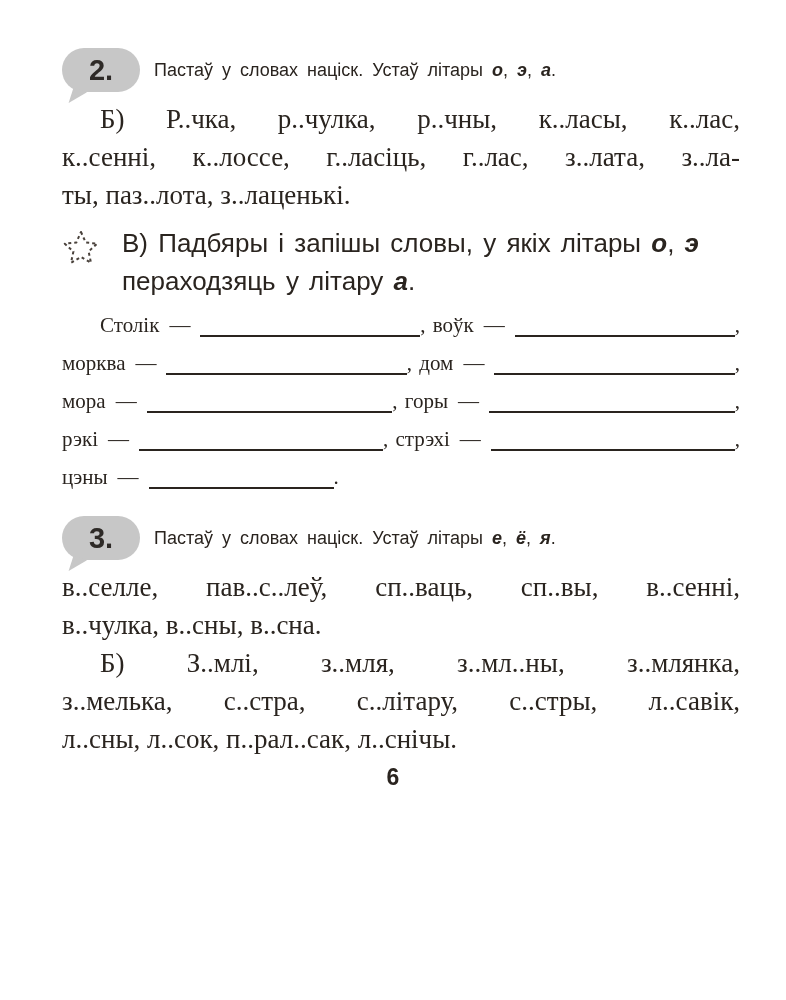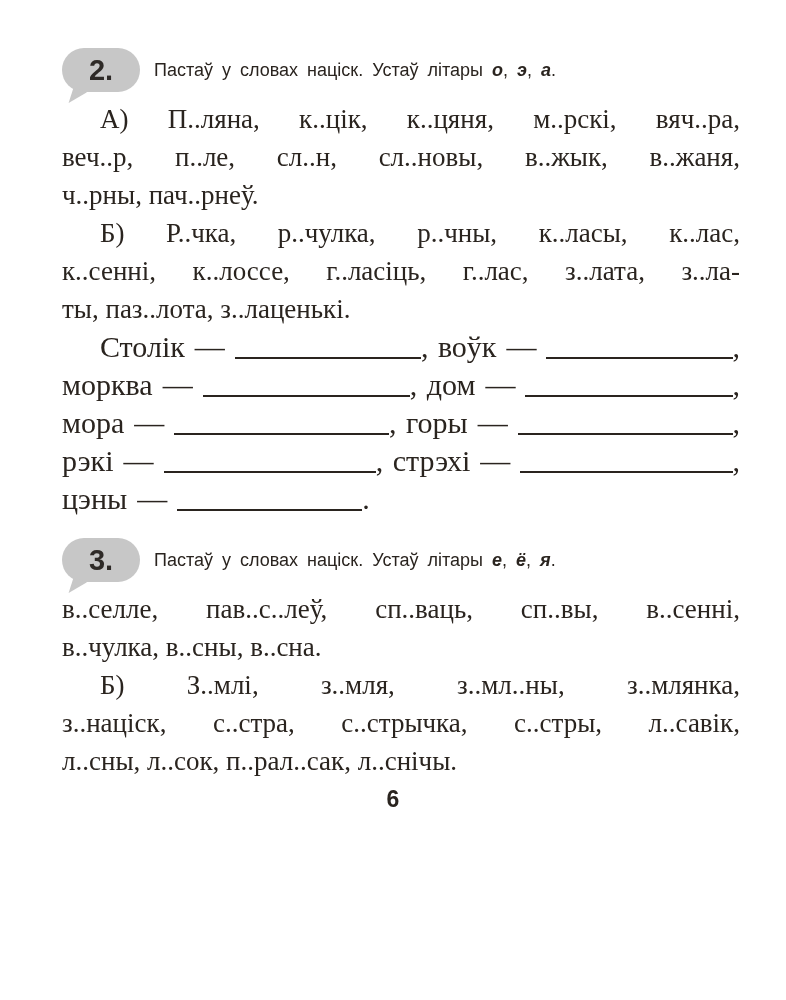--- a/index.html
+++ b/index.html
@@ -58,21 +58,21 @@
     font-size:26px; line-height:38px;
     word-spacing:3px; white-space:pre-wrap;
   }
 
   
   .uzor { margin-top:8px; padding-left:36px; font-size:27px; line-height:40px; white-space:pre-wrap; }
   .uzor .lbl { font-style:italic; }
   .uzor b { font-weight:bold; font-style:normal; }
 
   
-  .fill { margin-top:0; font-size:30px; }
+  .fill { margin-top:6px; font-size:21px; }
   .frow { display:flex; align-items:baseline; height:38px; }
   .frow.first { padding-left:38px; }
   .frow .w { line-height:38px; white-space:pre; }
   .frow .dash { line-height:38px; margin:0 10px; }
   .frow .sep { line-height:38px; white-space:pre; margin-right:2px; }
   .frow .tail { line-height:38px; }
   .frow .blank {
     flex:1; height:2px; background:#2a241f;
     align-self:flex-end; margin-bottom:7px;
   }
@@ -93,32 +93,35 @@
 
 <div class="page">
 
   <div class="ex-header">
     <div class="bubble">
       <span class="num">2.</span>
     </div>
     <div class="task-text"><span>Пастаў у словах націск. Устаў літары </span><b class="bl">о</b><span>, </span><b class="bl">э</b><span>, </span><b class="bl">а</b><span>.</span></div>
   </div>
 
-  <div class="para">
-    <div class="line first">А) П..ляна, к..цік, к..цяня, м..рскі, вяч..ра,</div>
-    <div class="line">веч..р, п..ле, сл..н, сл..новы, в..жык, в..жаня,</div>
-    <div class="line last">ч..рны, пач..рнеў.</div>
-  </div>
 
   <div class="para">
     <div class="line first">Б) Р..чка, р..чулка, р..чны, к..ласы, к..лас,</div>
     <div class="line">к..сенні, к..лоссе, г..ласіць, г..лас, з..лата, з..ла-</div>
     <div class="line last">ты, паз..лота, з..лаценькі.</div>
   </div>
 
+  <div class="star-block">
+    <div class="star-cell">
+      <svg width="38" height="38" viewBox="0 0 38 38">
+        <polygon points="19,3 23.7,13.5 35.2,14.7 26.6,22.5 29,33.8 19,28 9,33.8 11.4,22.5 2.8,14.7 14.3,13.5" fill="none" stroke="#4a423c" stroke-width="2" stroke-dasharray="3 3" stroke-linejoin="round"></polygon>
+      </svg>
+    </div>
+    <div class="star-text"><span>В) Падбяры і запішы словы, у якіх літары </span><b class="bl">о</b><span>, </span><b class="bl">э</b><br><span>пераходзяць у літару </span><b class="bl">а</b><span>.</span></div>
+  </div>
 
 
   <div class="fill">
 
     <div class="frow first">
       <span class="w">Столік</span>
       <span class="dash">—</span>
       <span class="blank"></span>
       <span class="sep">, </span>
       <span class="w">воўк</span>
@@ -176,21 +179,21 @@
     <div class="task-text"><span>Пастаў у словах націск. Устаў літары </span><b class="bl">е</b><span>, </span><b class="bl">ё</b><span>, </span><b class="bl">я</b><span>.</span></div>
   </div>
 
   <div class="para">
     <div class="line">в..селле, пав..с..леў, сп..ваць, сп..вы, в..сенні,</div>
     <div class="line last">в..чулка, в..сны, в..сна.</div>
   </div>
 
   <div class="para">
     <div class="line first">Б) З..млі, з..мля, з..мл..ны, з..млянка,</div>
-    <div class="line">з..націск, с..стра, с..стрычка, с..стры, л..савік,</div>
+    <div class="line">з..мелька, с..стра, с..літару, с..стры, л..савік,</div>
     <div class="line last">л..сны, л..сок, п..рал..сак, л..снічы.</div>
   </div>
 
   <div class="footer">
     <span>6</span>
   </div>
 
 </div>
 
 </body></html>

